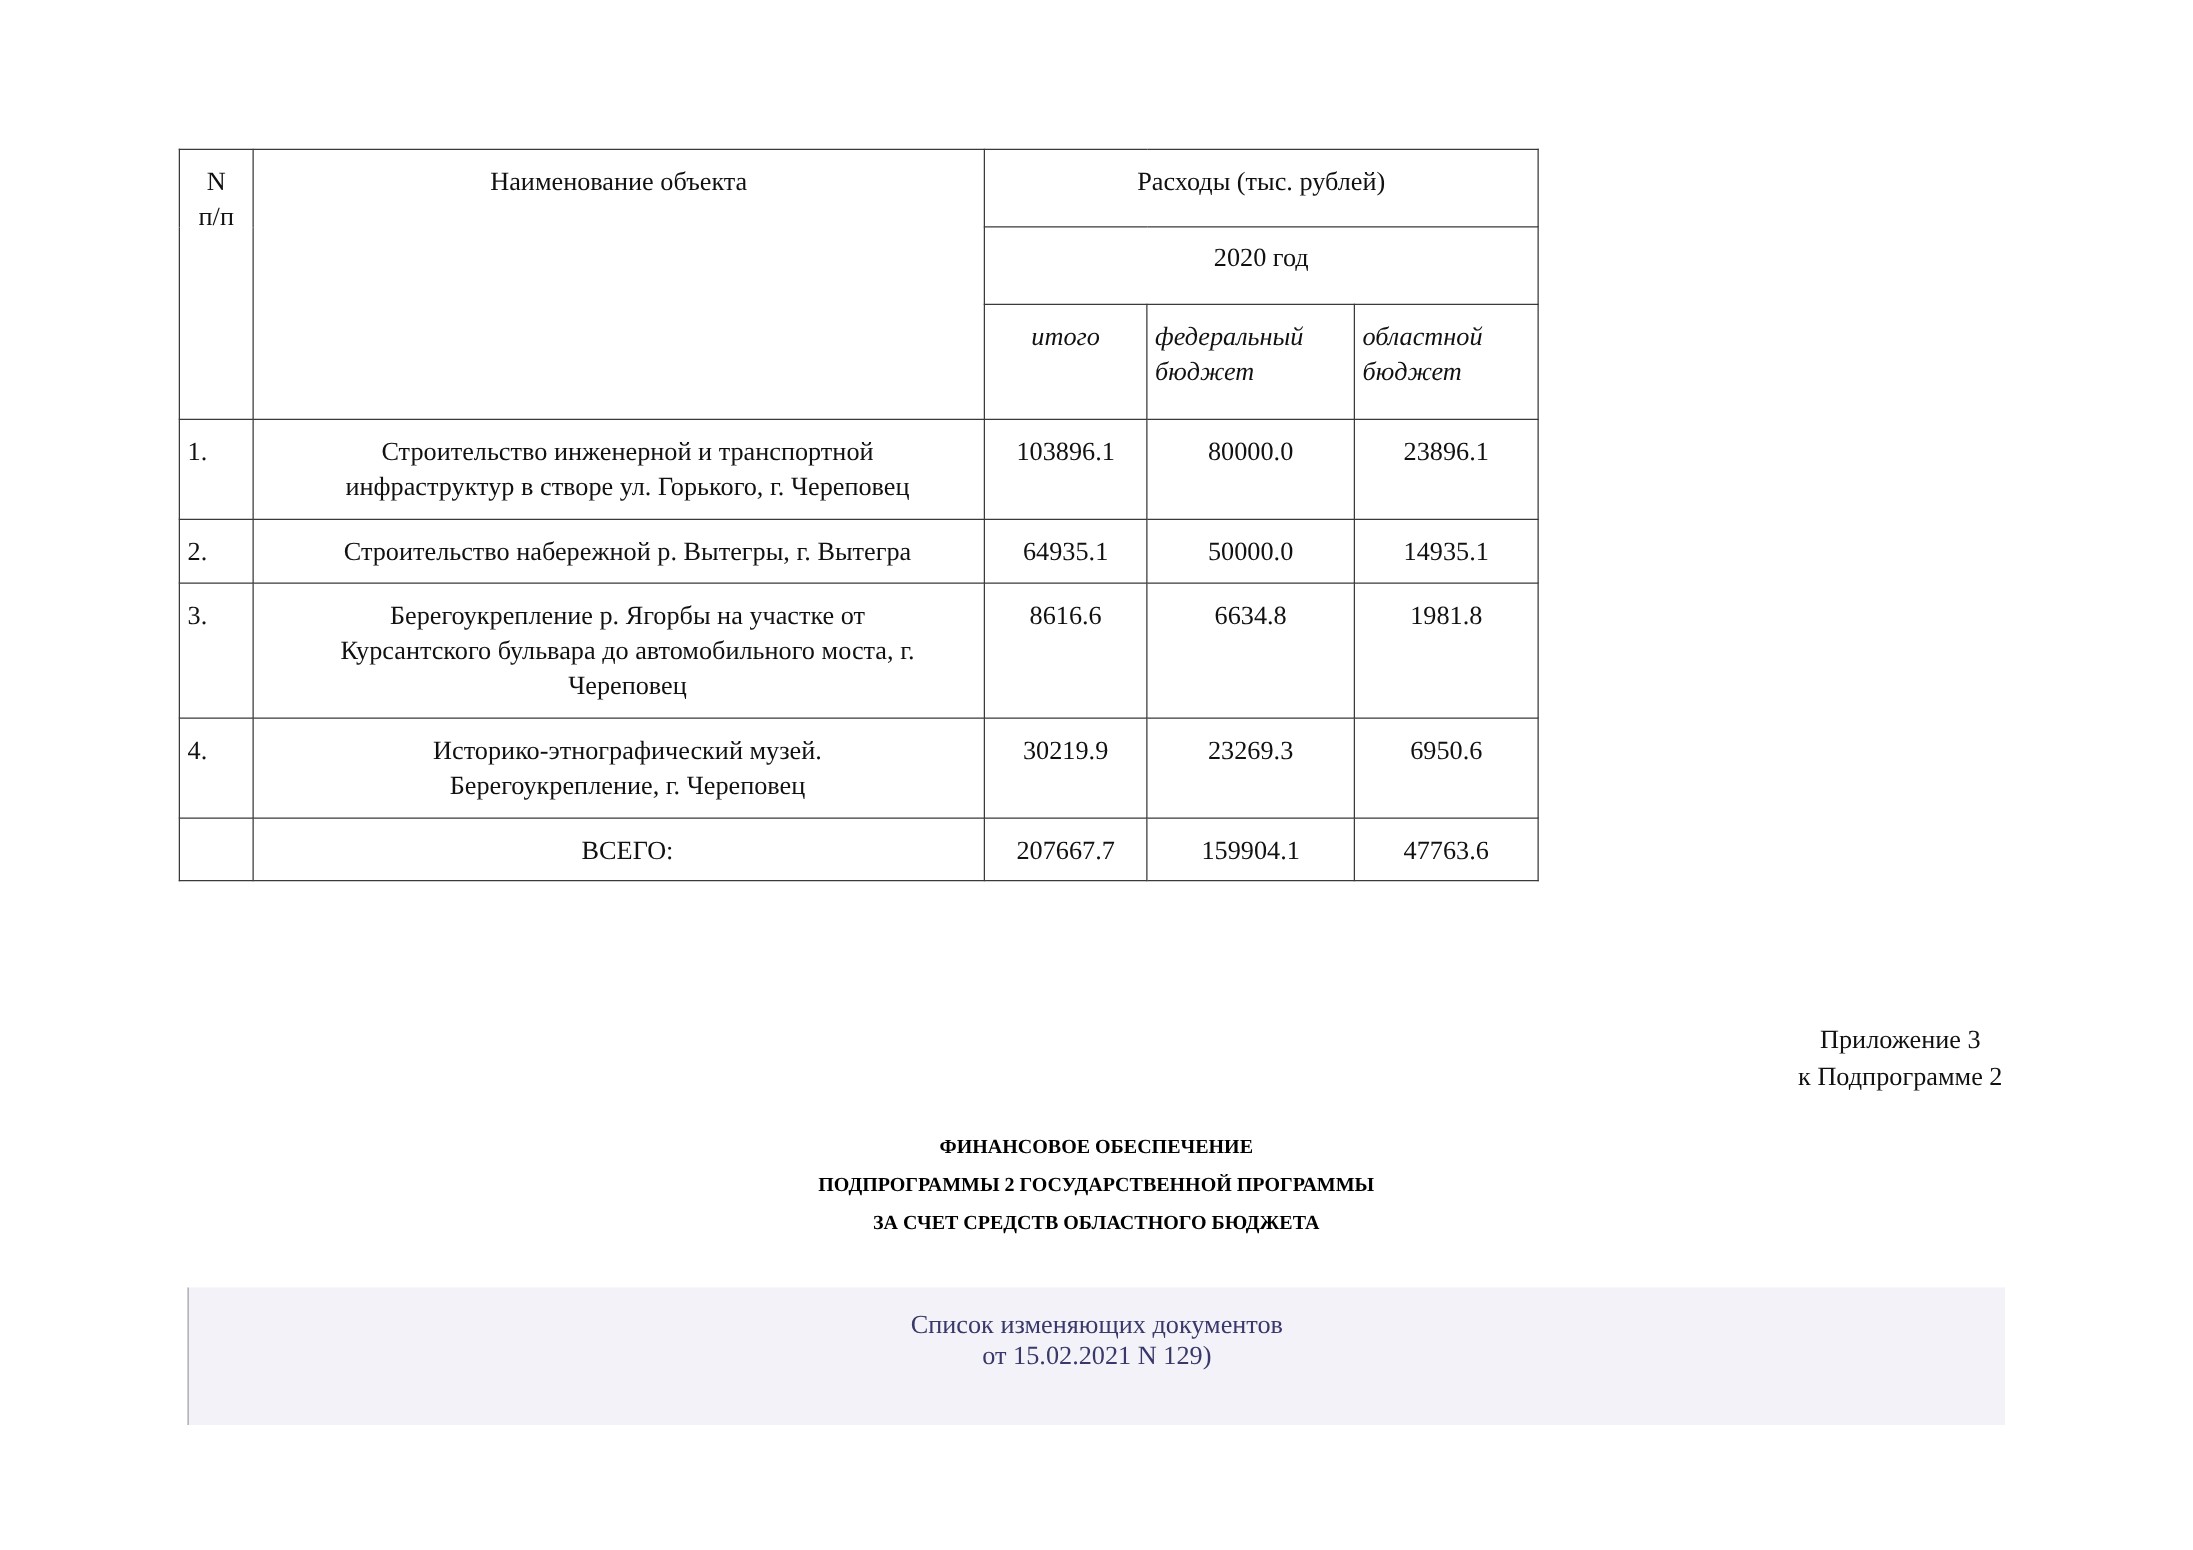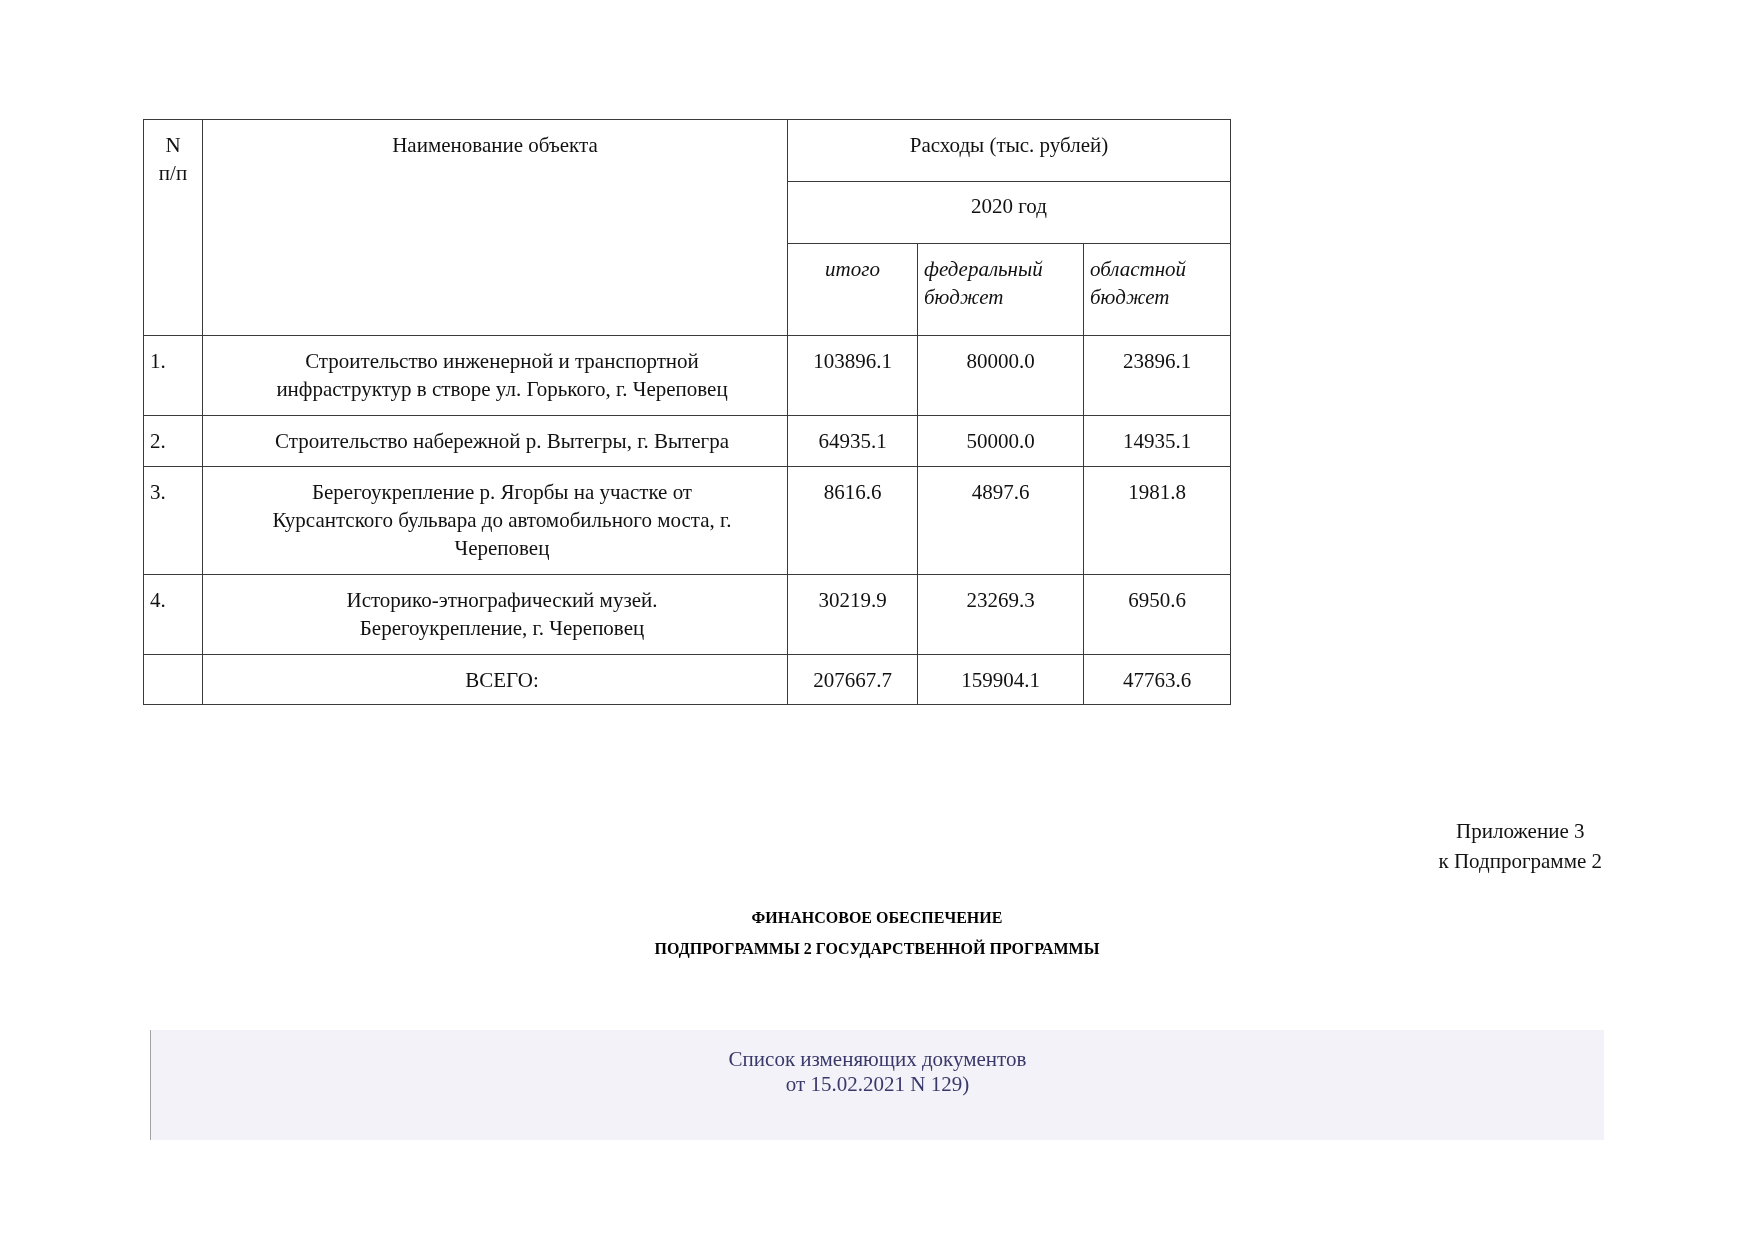--- a/index.html
+++ b/index.html
@@ -154,21 +154,21 @@
   </tr>
 
   <tr class="r-108">
     <td class="idx cell-pad">3.</td>
     <td class="name cell-pad">
       <div>Берегоукрепление р. Ягорбы на участке от</div>
       <div>Курсантского бульвара до автомобильного моста, г.</div>
       <div>Череповец</div>
     </td>
     <td class="num cell-pad">8616.6</td>
-    <td class="num cell-pad">4897.6</td>
+    <td class="num cell-pad">6634.8</td>
     <td class="num cell-pad">1981.8</td>
   </tr>
 
   <tr class="r-80">
     <td class="idx cell-pad">4.</td>
     <td class="name cell-pad">
       <div>Историко-этнографический музей.</div>
       <div>Берегоукрепление, г. Череповец</div>
     </td>
     <td class="num cell-pad">30219.9</td>
@@ -187,20 +187,21 @@
   </table>
 
 <div class="appendix">
   <div>Приложение 3</div>
   <div>к Подпрограмме 2</div>
 </div>
 
 <div class="doc-title">
   <div>ФИНАНСОВОЕ ОБЕСПЕЧЕНИЕ</div>
   <div>ПОДПРОГРАММЫ 2 ГОСУДАРСТВЕННОЙ ПРОГРАММЫ</div>
+  <div>ЗА СЧЕТ СРЕДСТВ ОБЛАСТНОГО БЮДЖЕТА</div>
 </div>
 
 <div class="notice-box">
   <div class="notice-text">
     <div>Список изменяющих документов</div>
     <div>от 15.02.2021 N 129)</div>
   </div>
 </div>
 
 </body></html>

